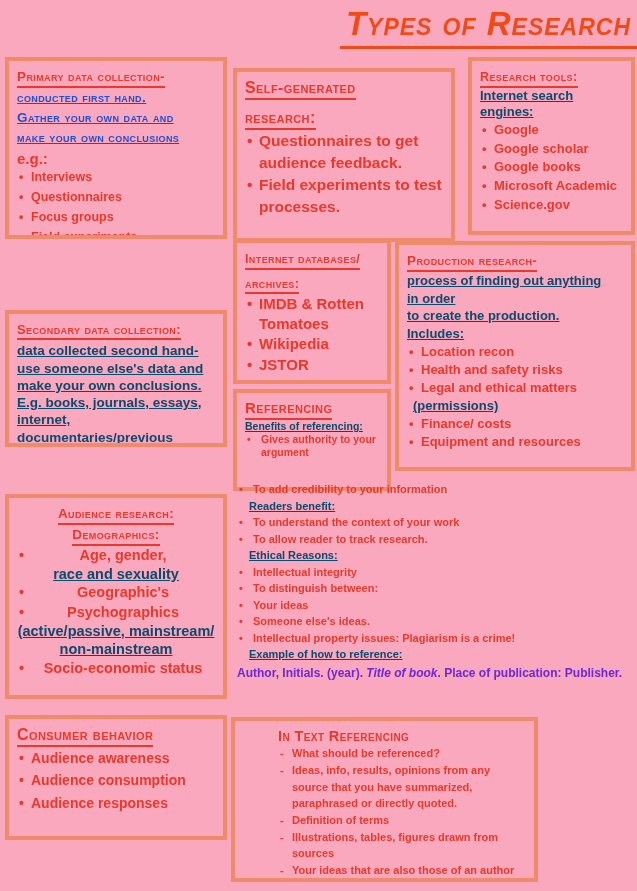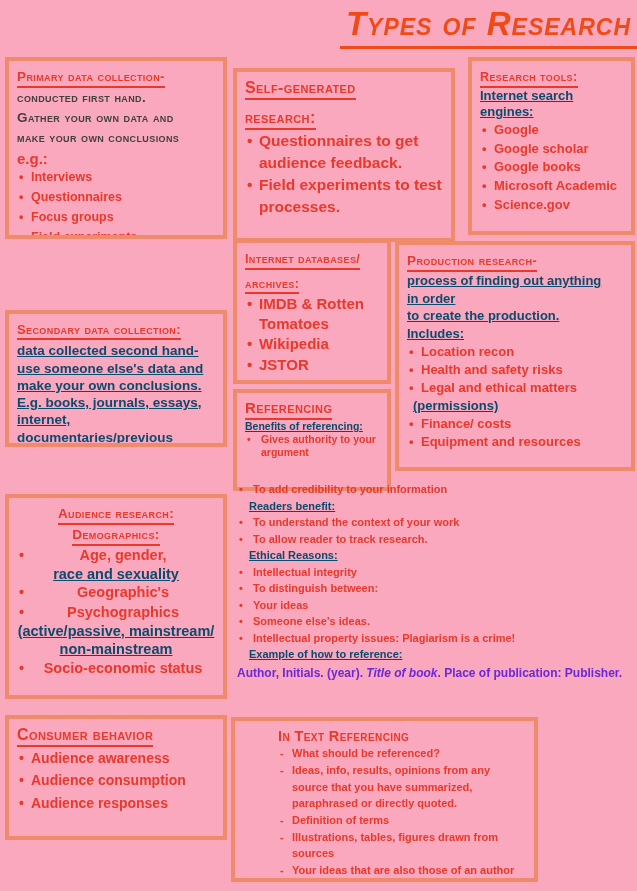--- a/index.html
+++ b/index.html
@@ -53,21 +53,21 @@
   }
   .hd-nb{
     color:#e8392b;
     font-weight:bold;
     font-variant:small-caps;
     letter-spacing:.4px;
     display:block;
     line-height:1.25;
   }
   .tx{color:#0c4a6e;font-weight:bold;line-height:1.28;text-decoration:underline;}
-  .tx-sc{color:#404040;font-weight:bold;font-variant:small-caps;letter-spacing:.4px;line-height:1.5;}
+  .tx-sc{color:#1d4ed8;font-weight:bold;font-variant:small-caps;letter-spacing:.4px;line-height:1.5;text-decoration:underline;}
   ul.b{margin:0;padding:0;list-style:none;}
   ul.b li{
     color:#e8392b;font-weight:bold;
     position:relative;padding-left:14px;line-height:1.3;
   }
   ul.b li:before{
     content:"\2022";position:absolute;left:2px;top:0;
   }
   ul.d{margin:0;padding:0;list-style:none;}
   ul.d li{

